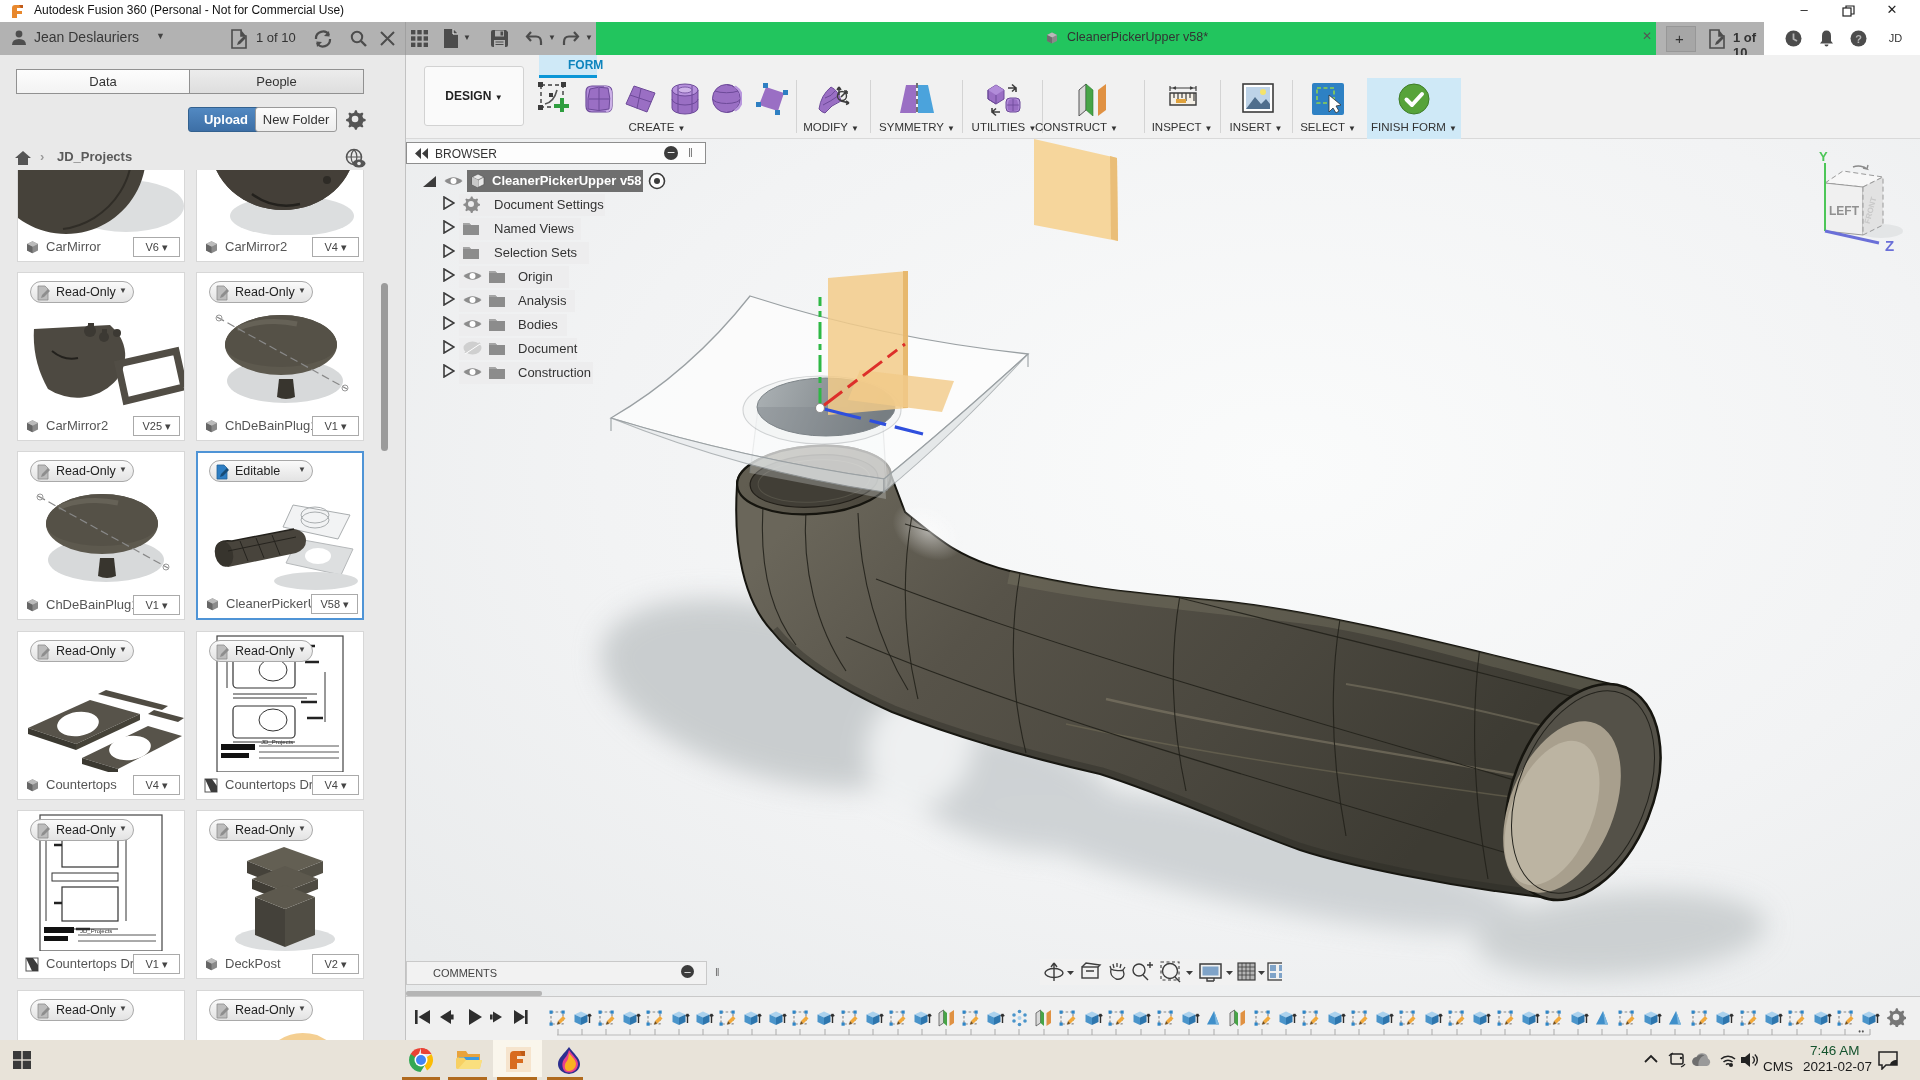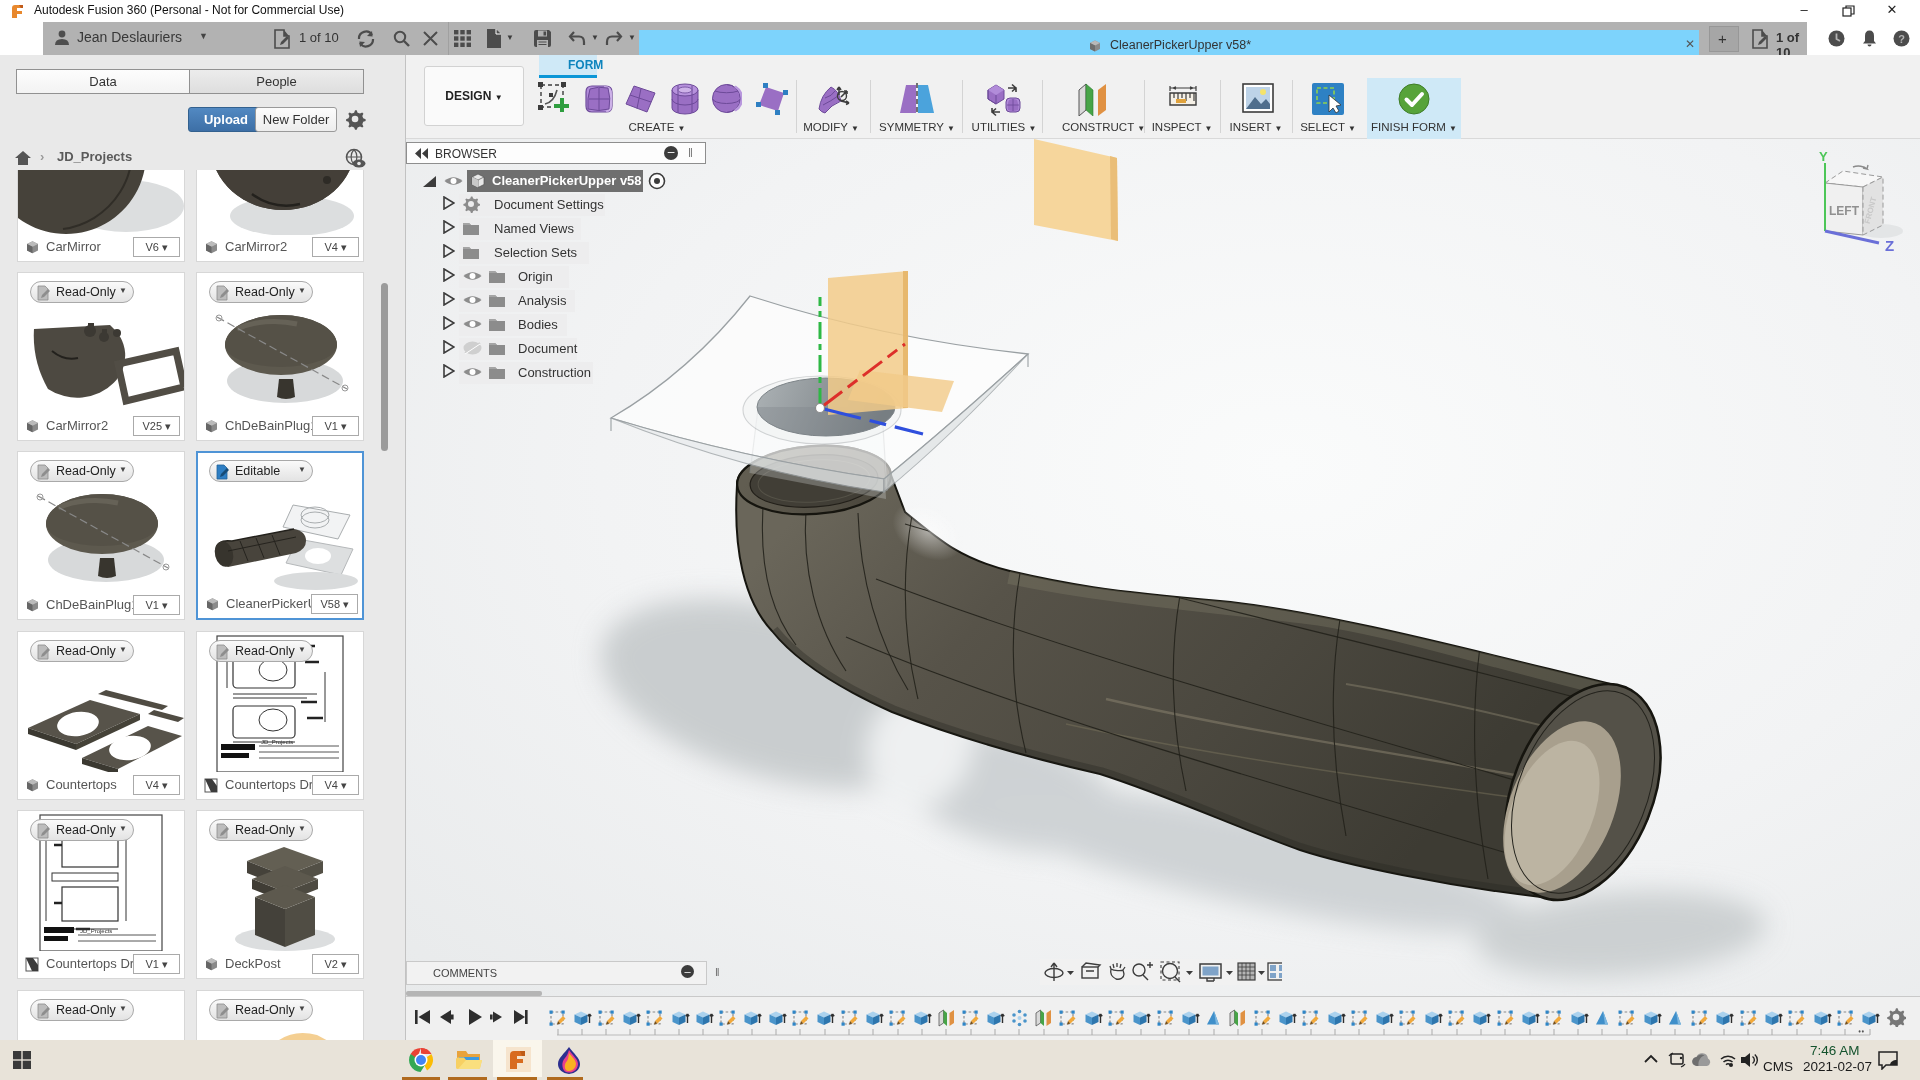--- a/index.html
+++ b/index.html
@@ -5,23 +5,23 @@
 html,body{margin:0;padding:0;width:1920px;height:1080px;overflow:hidden;
  font-family:"Liberation Sans",sans-serif;background:#fff;}
 *{box-sizing:border-box;}
 .abs{position:absolute;}
 #stage{position:relative;width:1920px;height:1080px;}
 
 #titlebar{left:0;top:0;width:1920px;height:22px;background:#fff;}
 #titlebar .txt{position:absolute;left:34px;top:3px;font-size:12px;color:#111;}
 .winbtn{position:absolute;top:0;width:16px;height:16px;color:#222;font-size:13px;text-align:center;line-height:16px;}
 
-#appbar{left:0;top:22px;width:1764px;height:33px;background:#b2b2b2;margin-left:43px;}
+#appbar{left:0;top:22px;width:1764px;height:33px;background:#b2b2b2;}
 #appbar .sep{position:absolute;left:405px;top:0;width:1px;height:33px;background:#a0a0a0;}
-#doctab{position:absolute;left:596px;top:8px;width:1060px;height:33px;background:#7dd3fc;}
+#doctab{position:absolute;left:596px;top:0;width:1060px;height:33px;background:#22c55e;}
 
 #datapanel{left:0;top:55px;width:406px;height:985px;background:#e9e9e9;border-right:1px solid #c2c2c2;}
 .ptab{position:absolute;top:14px;height:25px;width:174px;border:1px solid #919191;font-size:13px;color:#333;text-align:center;line-height:23px;}
 #btnUpload{position:absolute;left:188px;top:52px;width:76px;height:25px;background:linear-gradient(#5289c2,#3d6fa6);border:1px solid #33618f;border-radius:3px;color:#fff;font-size:13px;font-weight:bold;text-align:center;line-height:23px;}
 #btnNewFolder{position:absolute;left:255px;top:52px;width:82px;height:25px;background:linear-gradient(#fcfcfc,#ededed);border:1px solid #9a9a9a;border-radius:3px;color:#333;font-size:13px;text-align:center;line-height:23px;}
 #crumbs{position:absolute;left:14px;top:93px;width:380px;height:22px;color:#5a5a5a;font-size:13px;font-weight:bold;}
 
 .card{position:absolute;width:168px;height:169px;background:#fff;border:1px solid #d7d7d7;}
 .card .lbl{position:absolute;left:0;bottom:0;width:100%;height:26px;font-size:13px;color:#555;}
 .card .lbl .nm{position:absolute;left:28px;top:4px;white-space:nowrap;overflow:hidden;max-width:88px;display:inline-block;text-overflow:clip;}
@@ -610,21 +610,21 @@
           </g>
       </svg>
       <div class="rlabel" style="left:560px;width:76px;text-align:center;">UTILITIES <span style="font-size:8px;">▼</span></div>
       <div class="rsep" style="left:636px;"></div>
 
       <svg class="abs" style="left:670px;top:27px" width="34" height="34" viewBox="0 0 34 34">
         <polygon points="3,8 10,2 10,28 3,34" fill="#d9d9d9" stroke="#555" stroke-width="1"></polygon>
         <polygon points="10,2 17,8 17,34 10,28" fill="#47a447" stroke="#2e7d32" stroke-width="0.6"></polygon>
         <polygon points="22,8 30,2 30,28 22,34" fill="#e09142"></polygon>
       </svg>
-      <div class="rlabel" style="left:656px;width:100px;text-align:left;">CONSTRUCT <span style="font-size:8px;">▼</span></div>
+      <div class="rlabel" style="left:612px;width:100px;text-align:right;">CONSTRUCT <span style="font-size:8px;">▼</span></div>
       <div class="rsep" style="left:738px;"></div>
 
       <svg class="abs" style="left:762px;top:30px" width="30" height="28" viewBox="0 0 30 28">
         <path d="M2,8 L28,8 L28,20 L2,20 Z" fill="#f5f0e6" stroke="#3c3c3c" stroke-width="1.4"></path>
         <path d="M6,8 L6,13 M10,8 L10,16 M14,8 L14,13 M18,8 L18,16 M22,8 L22,13 M26,8 L26,16" stroke="#3c3c3c" stroke-width="1.2"></path>
         <path d="M2,3 L28,3 M2,1 L2,6 M28,1 L28,6 M5,3 L8,1.8 M5,3 L8,4.2 M25,3 L22,1.8 M25,3 L22,4.2" stroke="#3c3c3c" stroke-width="1.2" fill="none"></path>
         <rect x="8" y="14" width="10" height="4" fill="#e0a23c"></rect>
       </svg>
       <div class="rlabel" style="left:740px;width:72px;text-align:center;">INSPECT <span style="font-size:8px;">▼</span></div>
       <div class="rsep" style="left:814px;"></div>

